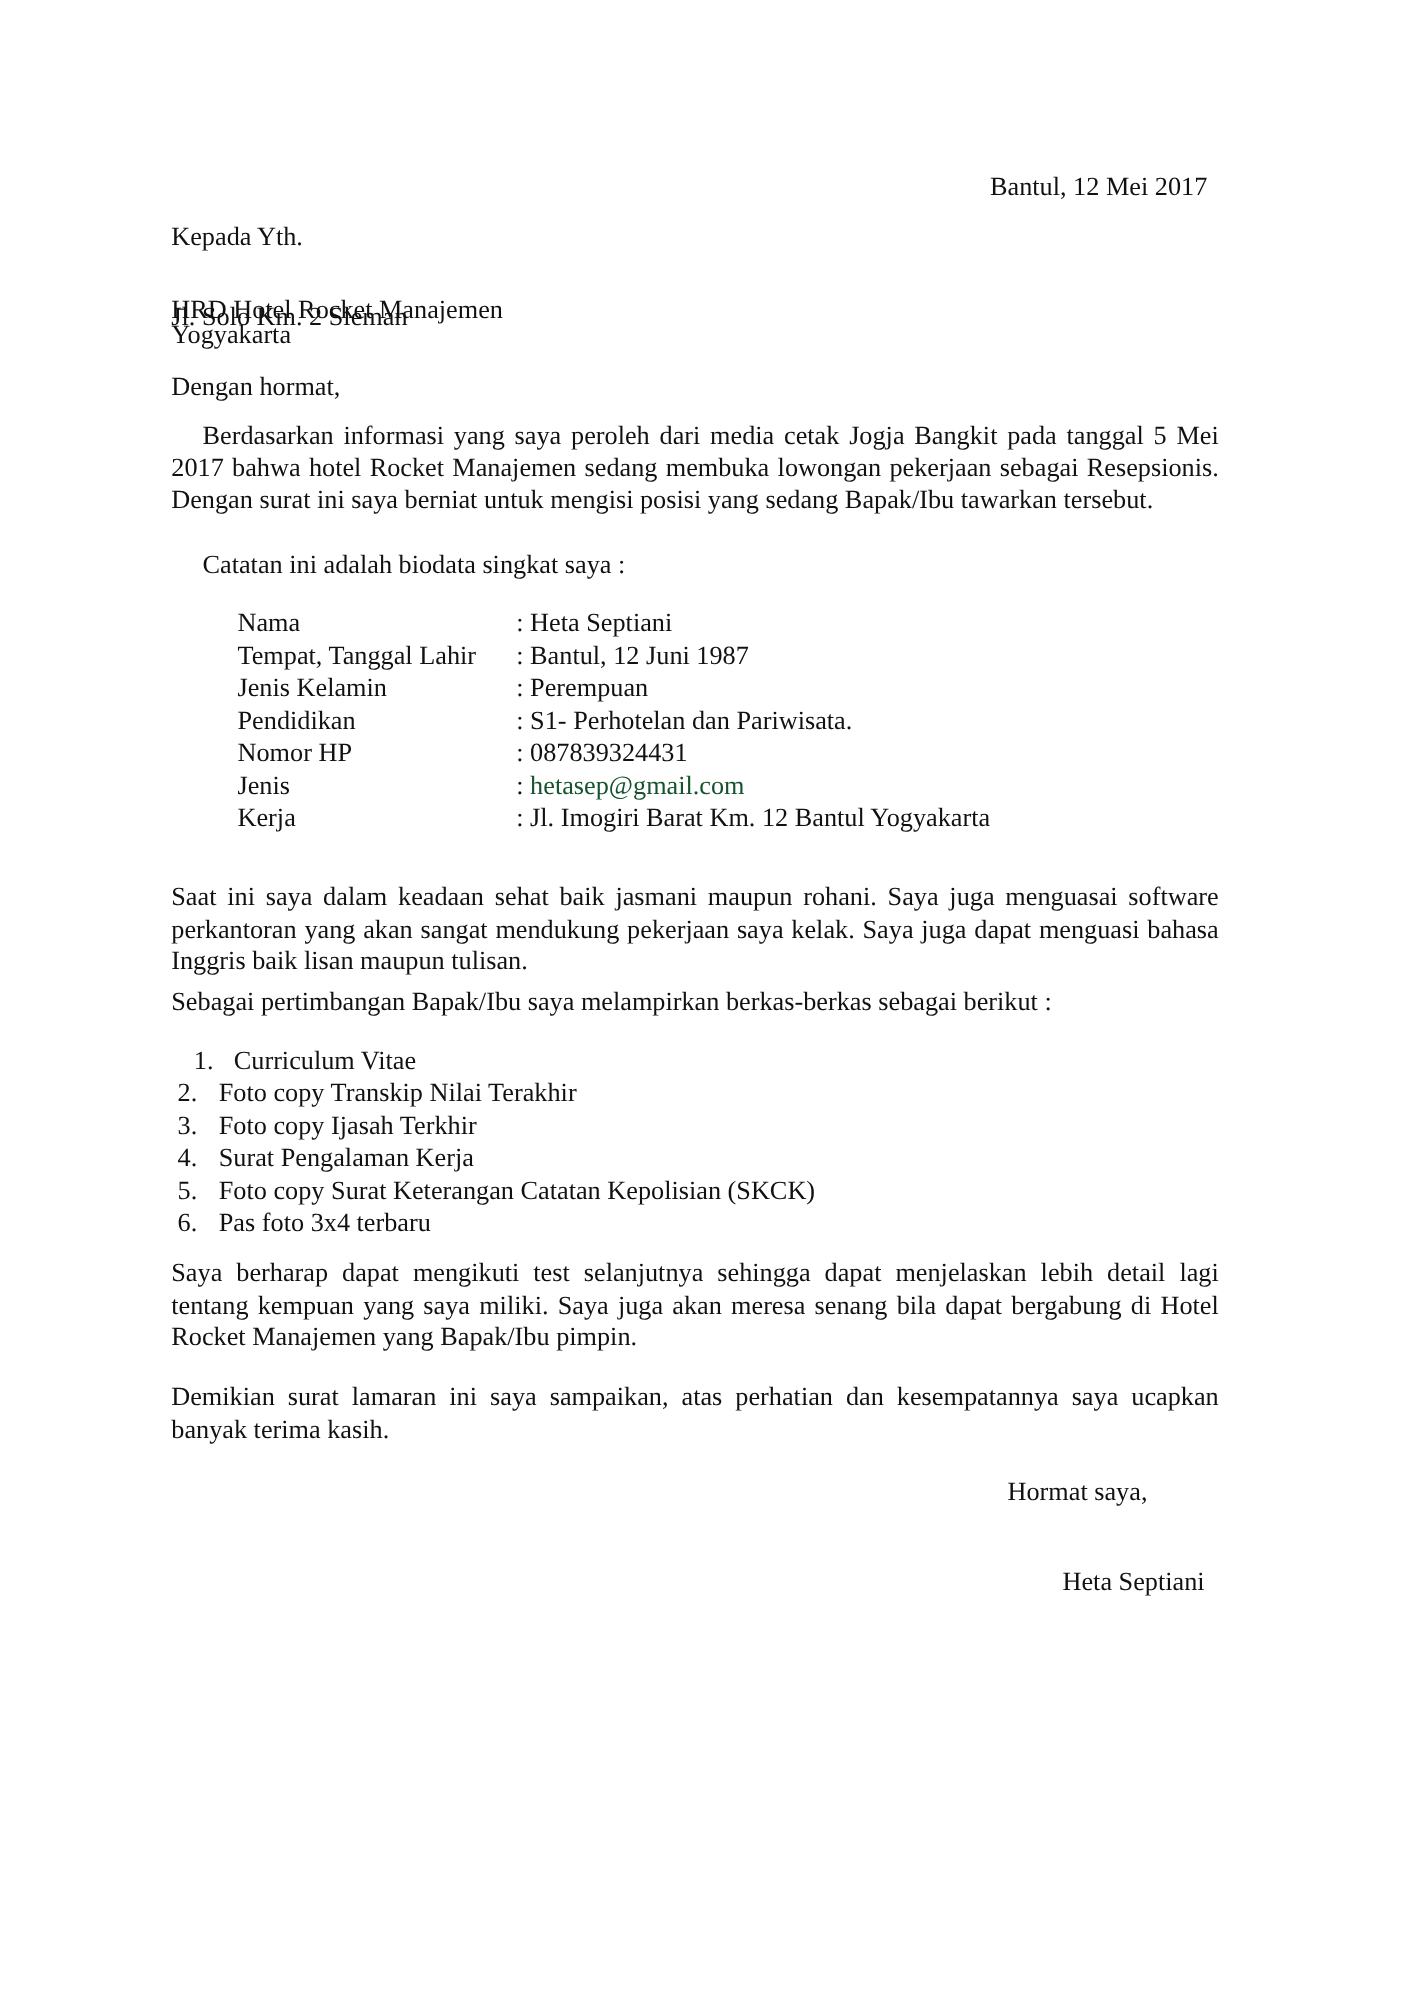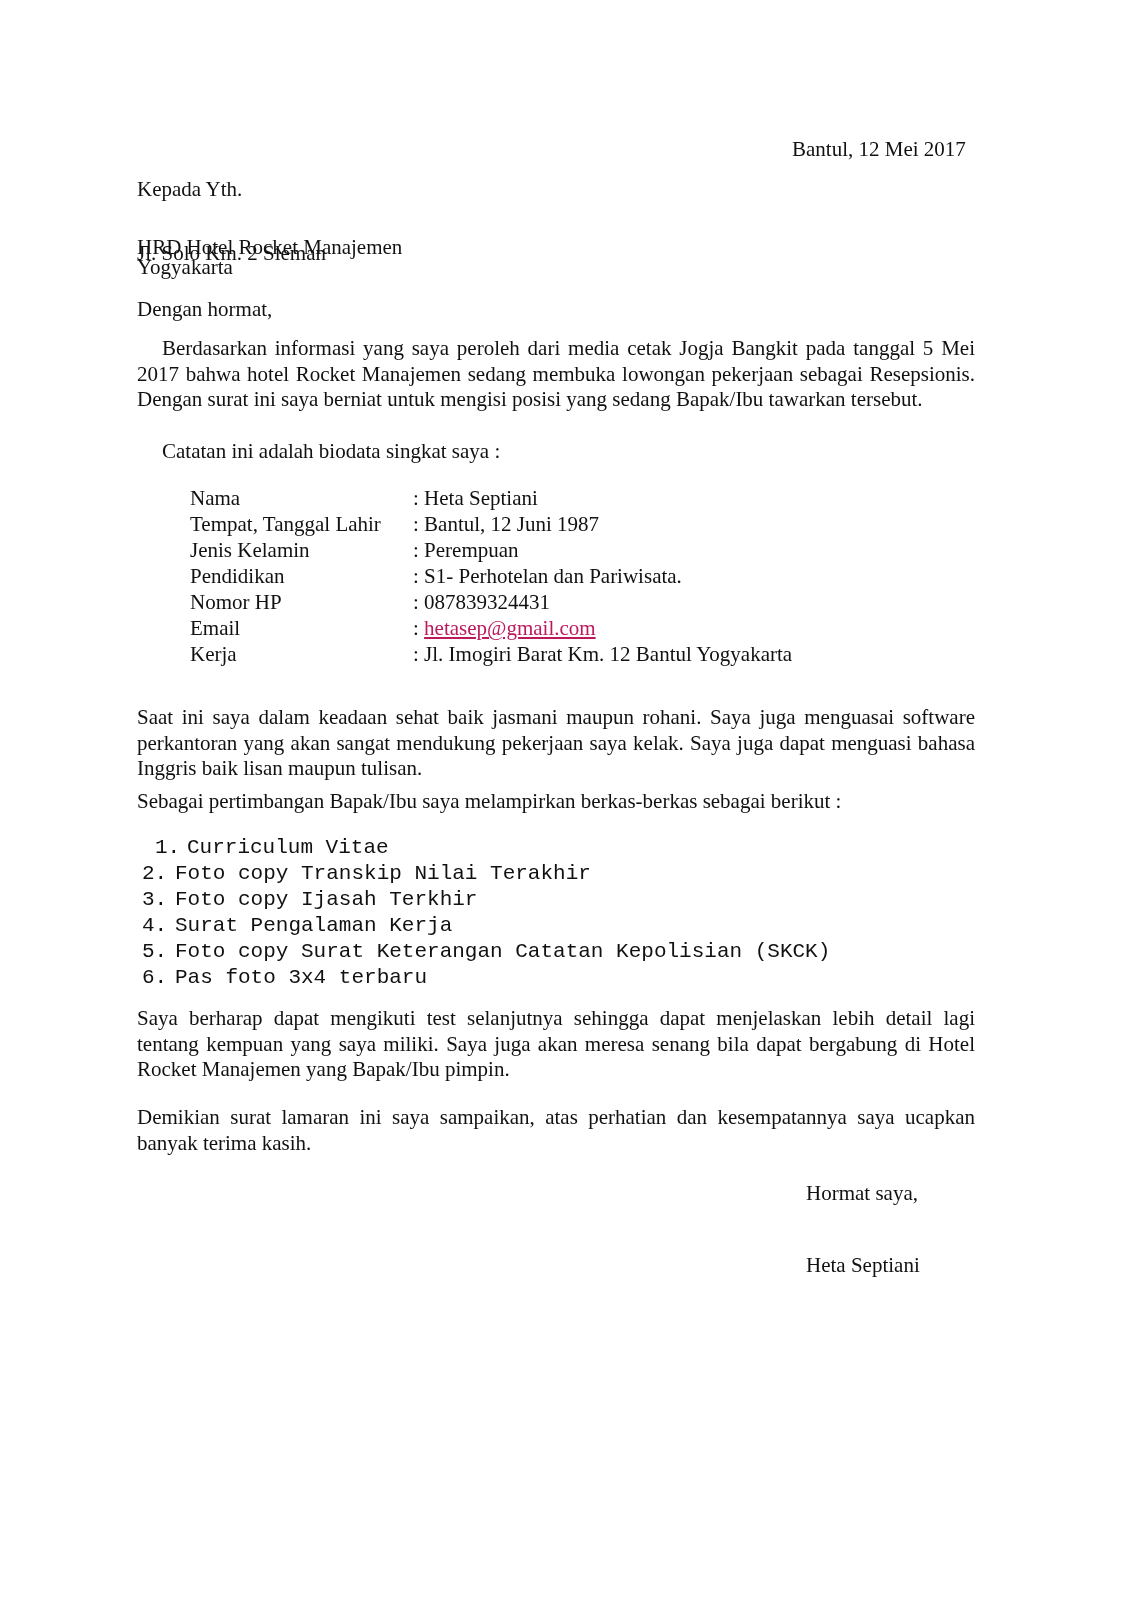--- a/index.html
+++ b/index.html
@@ -10,22 +10,22 @@
   }
   .abs { position: absolute; white-space: nowrap; line-height: 26px; }
   .para {
     position: absolute; left: 137px; width: 838px;
     line-height: 25.5px; text-align: justify; white-space: normal;
   }
   .para.indent { text-indent: 25px; }
   .row { position: absolute; left: 190px; height: 26px; line-height: 26px; white-space: nowrap; }
   .row .lbl { position: absolute; left: 0; text-align: right; }
   .row .val { position: absolute; left: 223px; }
-  .link { color: #be185d; text-decoration: underline; }
-  .li { position: absolute; white-space: nowrap; line-height: 26px; font-family: Liberation Mono, monospace; }
+  .link { color: #14532d; }
+  .li { position: absolute; white-space: nowrap; line-height: 26px; }
   .li .num { display: inline-block; width: 24px; }
 </style>
 </head>
 <body>
 
 <div>
 
   <div class="abs" style="left:792px; top:136px;">Bantul, 12 Mei 2017</div>
 
   <div>
@@ -56,21 +56,21 @@
     </div>
     <div class="row" style="top:563px;">
       <span class="lbl">Pendidikan</span>
       <span class="val">: S1- Perhotelan dan Pariwisata.</span>
     </div>
     <div class="row" style="top:589px;">
       <span class="lbl">Nomor HP</span>
       <span class="val">: 087839324431</span>
     </div>
     <div class="row" style="top:615px;">
-      <span class="lbl">Email</span>
+      <span class="lbl">Jenis</span>
       <span class="val"><span>: </span><a class="link">hetasep@gmail.com</a></span>
     </div>
     <div class="row" style="top:641px;">
       <span class="lbl">Kerja</span>
       <span class="val">: Jl. Imogiri Barat Km. 12 Bantul Yogyakarta</span>
     </div>
   </div>
 
   <div class="para" style="top:688px;margin-top:17px;">Saat ini saya dalam keadaan sehat baik jasmani maupun rohani. Saya juga menguasai software perkantoran yang akan sangat mendukung pekerjaan saya kelak. Saya juga dapat menguasi bahasa Inggris baik lisan maupun tulisan.</div>
 
@@ -96,15 +96,15 @@
       <span class="num" style="width:33px;">6.</span><span>Pas foto 3x4 terbaru</span>
     </div>
   </div>
 
   <div class="para" style="top:1006px;">Saya berharap dapat mengikuti test selanjutnya sehingga dapat menjelaskan lebih detail lagi tentang kempuan yang saya miliki. Saya juga akan meresa senang bila dapat bergabung di Hotel Rocket Manajemen yang Bapak/Ibu pimpin.</div>
 
   <div class="para" style="top:1105px;">Demikian surat lamaran ini saya sampaikan, atas perhatian dan kesempatannya saya ucapkan banyak terima kasih.</div>
 
   <div class="abs" style="left:806px; top:1180px;">Hormat saya,</div>
 
-  <div class="abs" style="left:806px; top:1252px;">Heta Septiani</div>
+  <div class="abs" style="left:850px; top:1252px;">Heta Septiani</div>
 
 </div>
 
 </body></html>

